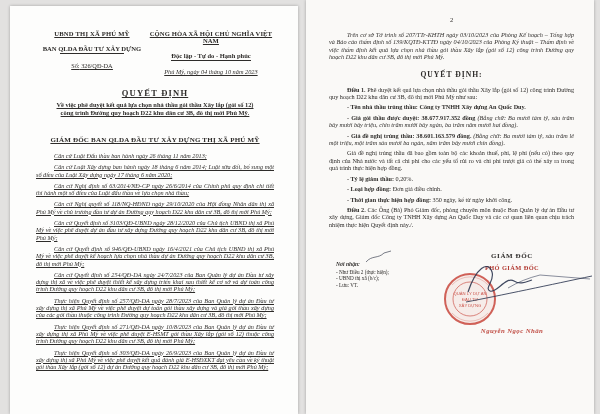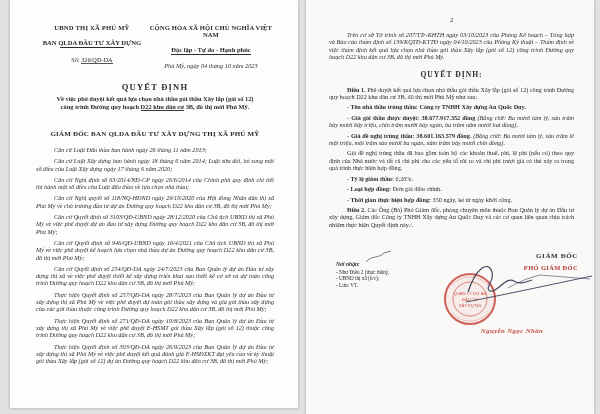--- a/index.html
+++ b/index.html
@@ -8,21 +8,21 @@
     width:600px;height:414px;
     background:#e2e1e0;
     overflow:hidden;
     font-family:"Liberation Serif","DejaVu Serif",serif;
     color:#2e2c2a;
   }
   .page{
     position:absolute;
     box-shadow:0 0 3px rgba(0,0,0,.28);
   }
-  .page1{left:10px;top:0;width:288px;height:408px;background:#fdfdfc;}
+  .page1{left:10px;top:6px;width:288px;height:408px;background:#fdfdfc;text-decoration:underline;}
   .page2{left:306px;top:0;width:288px;height:414px;background:#faf9f7;}
 
   
   .b{font-weight:bold;}
   .just{text-align:justify;}
 
   
   .p1-inner{padding:24px 24px 0 26px;}
   .hdr{display:flex;}
   .hdr-left{width:47%;text-align:center;}
@@ -56,21 +56,21 @@
   .intro{margin-top:8px;font-style:italic;}
   .decide{font-size:7.6px;font-weight:bold;letter-spacing:1px;text-align:center;margin:9px 0 7px 0;}
   .art{margin-bottom:3px;}
   .item{margin-bottom:3px;}
   .item .ital{font-style:italic;}
   .note{margin-bottom:3px;}
 
   .recipients{position:absolute;left:30px;top:261px;font-size:5.2px;line-height:6.6px;}
   .recipients .nn{font-weight:bold;font-style:italic;font-size:5.6px;margin-bottom:1px;}
   .pen-flourish{position:absolute;left:58px;top:250px;}
-  .sig-block{position:absolute;left:140px;top:252px;width:132px;text-align:right;}
+  .sig-block{position:absolute;left:140px;top:252px;width:132px;text-align:center;}
   .sig-title{font-size:7px;font-weight:bold;letter-spacing:.6px;}
   .sig-deputy{font-size:6.4px;font-weight:bold;letter-spacing:.4px;color:#b23a32;margin-top:3.5px;}
   .stamp-svg{position:absolute;left:136px;top:271px;}
   .sign-svg{position:absolute;left:156px;top:248px;}
   .sig-name{
     position:absolute;left:140px;top:327px;width:132px;text-align:center;
     color:#bf4a41;font-style:italic;font-size:6.8px;letter-spacing:.4px;
     font-weight:bold;
   }
 </style>

